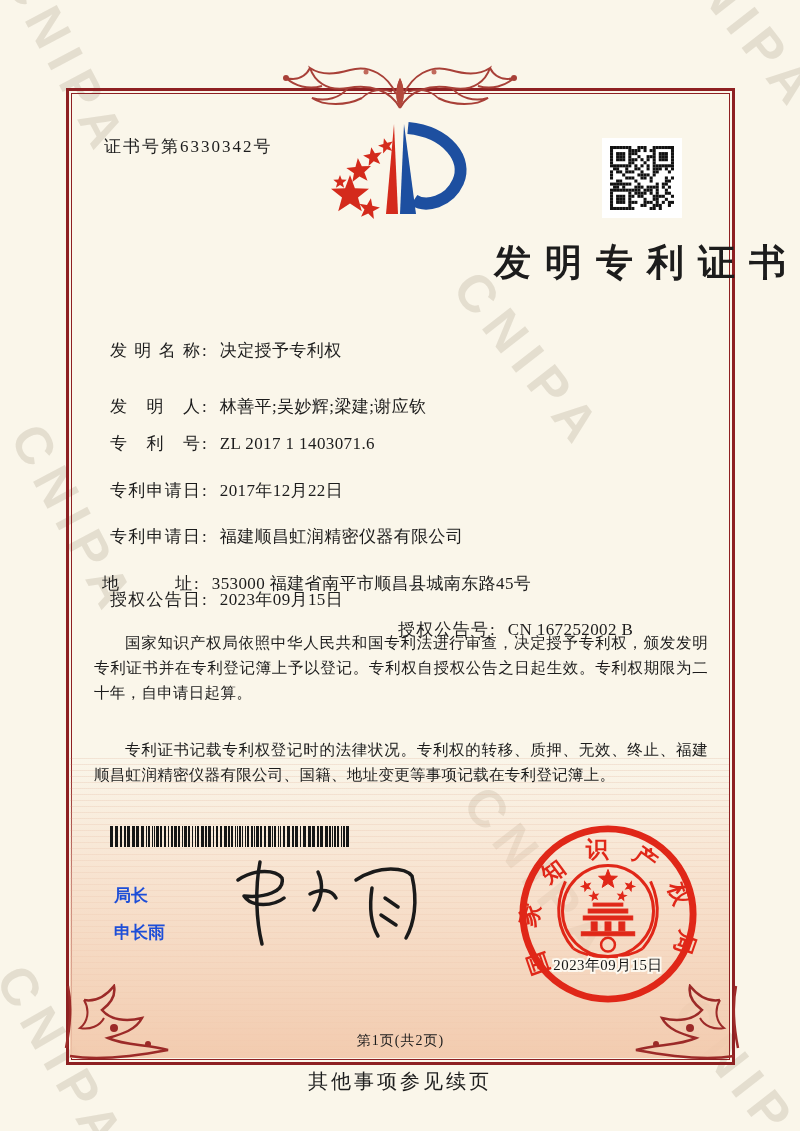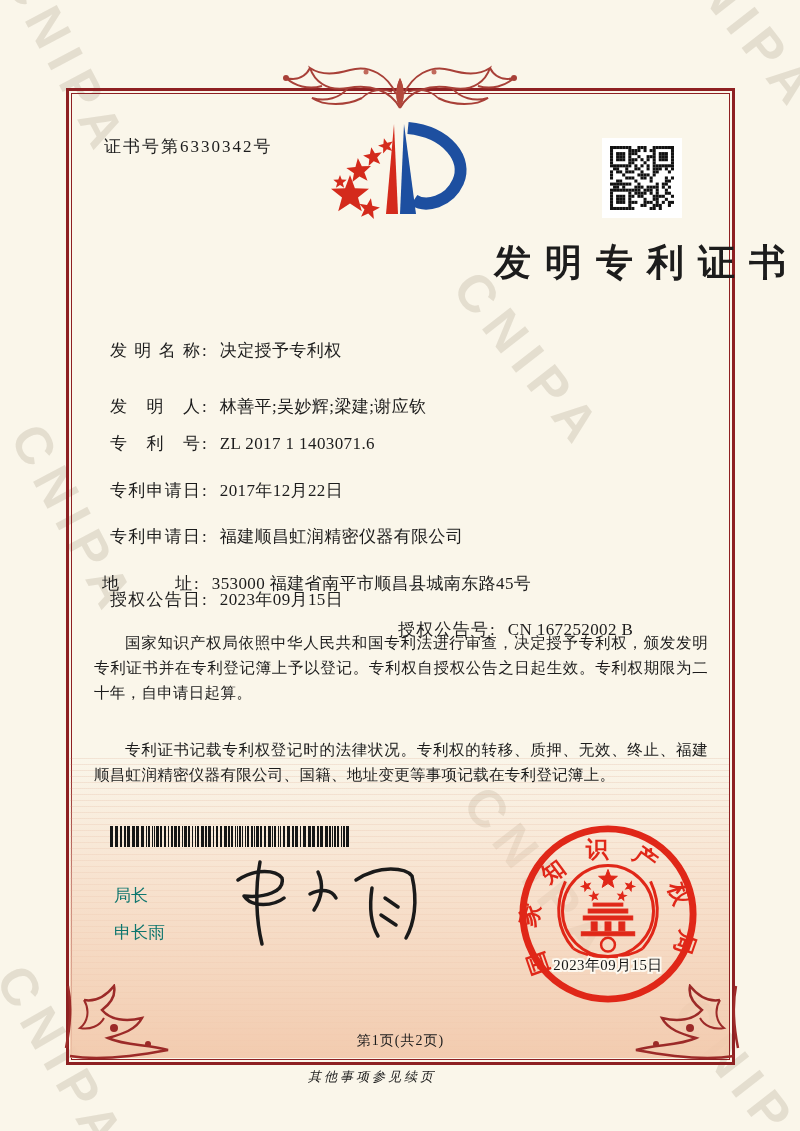--- a/index.html
+++ b/index.html
@@ -36,28 +36,28 @@
   .colon{display:inline-block;margin:0 13px 0 2px;}
   .fval{letter-spacing:.4px;}
   
   .para{position:absolute;left:94px;width:614px;font-size:15.5px;line-height:1.62;
     text-indent:2em;letter-spacing:.3px;text-align:justify;z-index:2;}
   
   .barcode{position:absolute;left:110px;top:826px;width:242px;height:21px;z-index:2;font-size:0;}
   .barcode i{display:inline-block;height:100%;background:#151515;}
   
   .signer{position:absolute;left:114px;font-size:17px;z-index:2;
-    font-family:"Liberation Sans","DejaVu Sans",sans-serif;color:#0f766e;}
+    font-family:"Liberation Sans","DejaVu Sans",sans-serif;color:#1d4ed8;font-weight:bold;}
   .sigscript{position:absolute;left:222px;top:848px;z-index:2;}
   
   .seal{position:absolute;left:514px;top:820px;z-index:3;}
   
   .pagenum{position:absolute;left:66px;width:669px;top:1032px;text-align:center;
     font-size:14px;letter-spacing:1px;z-index:2;}
-  .contnote{position:absolute;left:308px;top:1068px;font-size:13px;letter-spacing:3px;z-index:2;font-style:italic;}
+  .contnote{position:absolute;left:308px;top:1068px;font-size:20px;letter-spacing:3px;z-index:2;}
   
   .fl-top{position:absolute;left:270px;top:48px;z-index:1;}
   .fl-bl{position:absolute;left:60px;top:984px;z-index:2;}
   .fl-br{position:absolute;left:626px;top:984px;z-index:2;transform:scaleX(-1);}
 </style>
 </head>
 <body>
 
 <div class="wm" style="left:-38px;top:30px;transform:rotate(62deg)">CNIPA</div>
 <div class="wm" style="left:640px;top:-8px">CNIPA</div>

